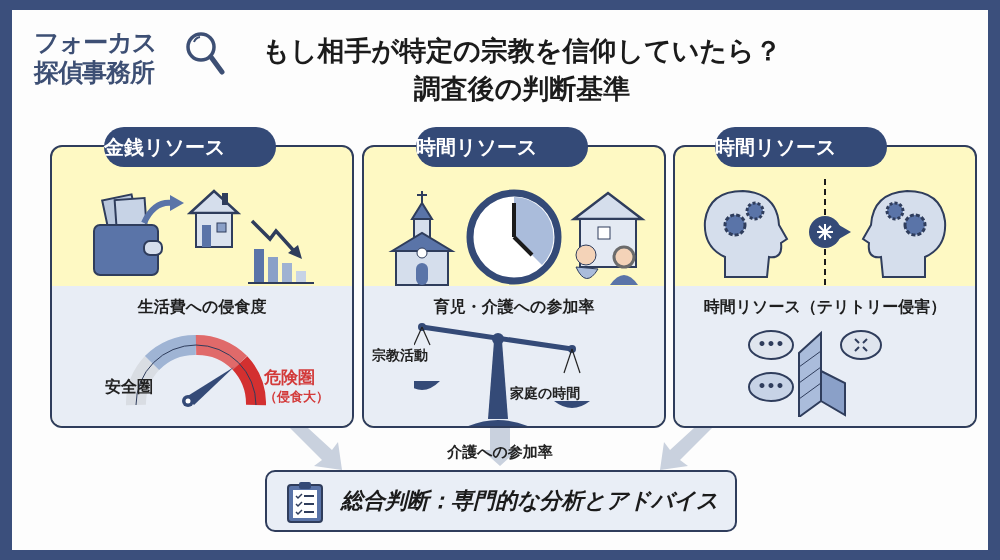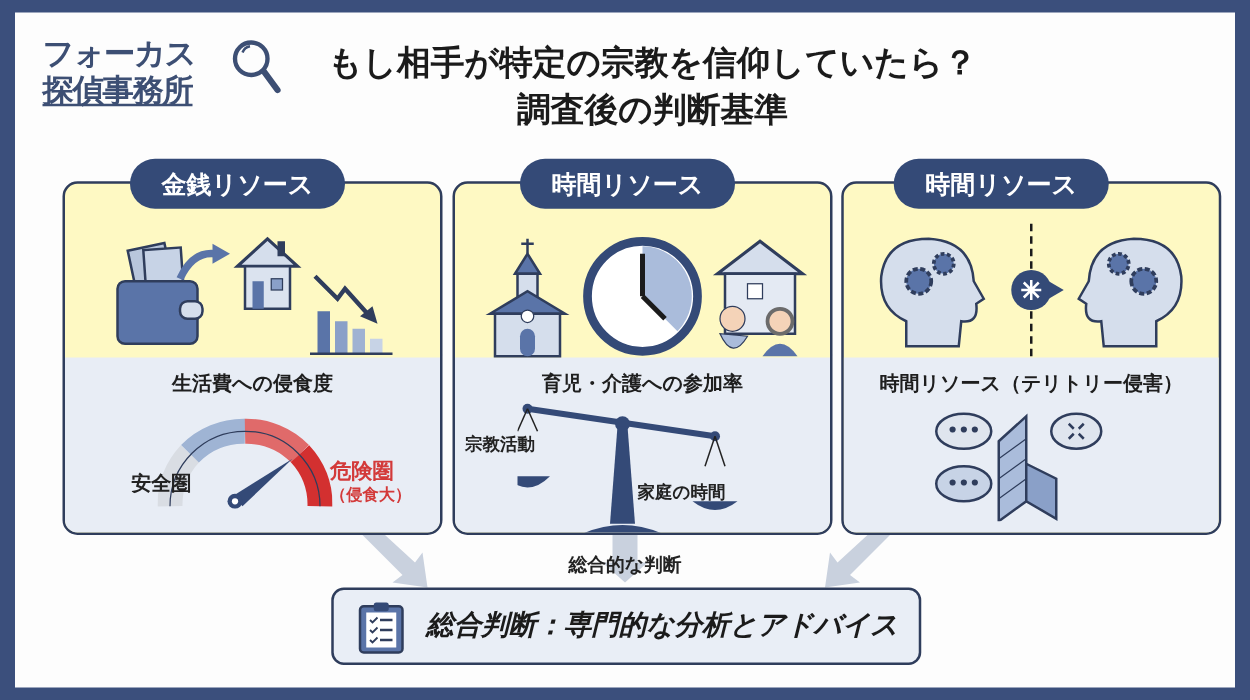--- a/index.html
+++ b/index.html
@@ -10,37 +10,37 @@
     position: relative;
   }
   .canvas {
     position: absolute; left: 12px; top: 10px; width: 976px; height: 540px;
     background: #fdfdfd;
   }
   .logo {
     position: absolute; left: 22px; top: 18px; width: 190px; height: 70px;
     color: #3d4f74; font-weight: bold; font-size: 25px; line-height: 30px; letter-spacing: -1px;
   }
-  .logo .l2 { display: block; text-decoration: underline; }
+  .logo .l2 { display: block; }
   .logo svg { position: absolute; left: 150px; top: 2px; }
   .title {
     position: absolute; left: 200px; top: 22px; width: 620px; text-align: center;
     font-weight: bold; font-size: 27px; line-height: 38px; color: #1b1b1b;
   }
   .panel {
     position: absolute; top: 135px; width: 304px; height: 283px;
     border: 2.5px solid #2f3d5c; border-radius: 12px; background: #fef9c3; overflow: hidden;
   }
   .panel .lower {
     position: absolute; left: 0; right: 0; top: 139px; bottom: 0; background: #e8edf5;
   }
   .pill {
     position: absolute; top: 117px; width: 172px; height: 40px; border-radius: 20px;
     background: #344a77; color: #fff; font-weight: bold; font-size: 20px;
-    text-align: center; line-height: 40px; z-index: 3;
+    text-align: left; line-height: 40px; z-index: 3;
   }
   .p-sub {
     position: absolute; left: 0; right: 0; top: 150px; text-align: center;
     font-weight: bold; font-size: 16px; color: #1e1e1e;
   }
   .icons { position: absolute; left: 0; top: 30px; width: 100%; height: 110px; }
   .gauge-left { position: absolute; left: 16px; top: 230px; font-weight: bold; font-size: 16px; color:#222;margin-left:37px; }
   .gauge-right { position: absolute; left: 212px; top: 220px; font-weight: bold; font-size: 17px; color:#d33a3a; line-height: 20px;}
   .gauge-right small { display:block; font-size: 13px; }
   .scale-l { position:absolute; left: 52px; top: 210px; font-weight:bold; font-size:14px; color:#222; }
@@ -219,21 +219,21 @@
         <path d="M54 40 l22 -16 M54 56 l22 -16 M54 72 l22 -16" stroke="#2f3d5c" stroke-width="1"></path>
       </g>
       <g>
         <ellipse cx="116" cy="18" rx="20" ry="14" fill="#dfe5ee" stroke="#2f3d5c" stroke-width="2"></ellipse>
         <path d="M110 12 l4 4 M122 12 l-4 4 M110 24 l4 -4 M122 24 l-4 -4" stroke="#2f3d5c" stroke-width="2"></path>
       </g>
     </svg>
   </div>
   <div class="pill" style="left:703px;">時間リソース</div>
 
-  <div class="mid-label">総合的な判断</div>
+  <div class="mid-label">介護への参加率</div>
 
   <div class="summary">
     <svg width="40" height="44" viewBox="0 0 40 44">
       <rect x="3" y="5" width="34" height="37" rx="3" fill="#5a74a8" stroke="#2f3d5c" stroke-width="2"></rect>
       <rect x="8" y="10" width="24" height="28" fill="#fff"></rect>
       <rect x="14" y="2" width="12" height="7" rx="2" fill="#344a77"></rect>
       <path d="M11 16 l2 2 4 -4 M11 24 l2 2 4 -4 M11 32 l2 2 4 -4" stroke="#2f3d5c" stroke-width="1.5" fill="none"></path>
       <path d="M19 16 h10 M19 24 h10 M19 32 h10" stroke="#2f3d5c" stroke-width="2"></path>
     </svg>
     <div class="txt">総合判断：専門的な分析とアドバイス</div>

